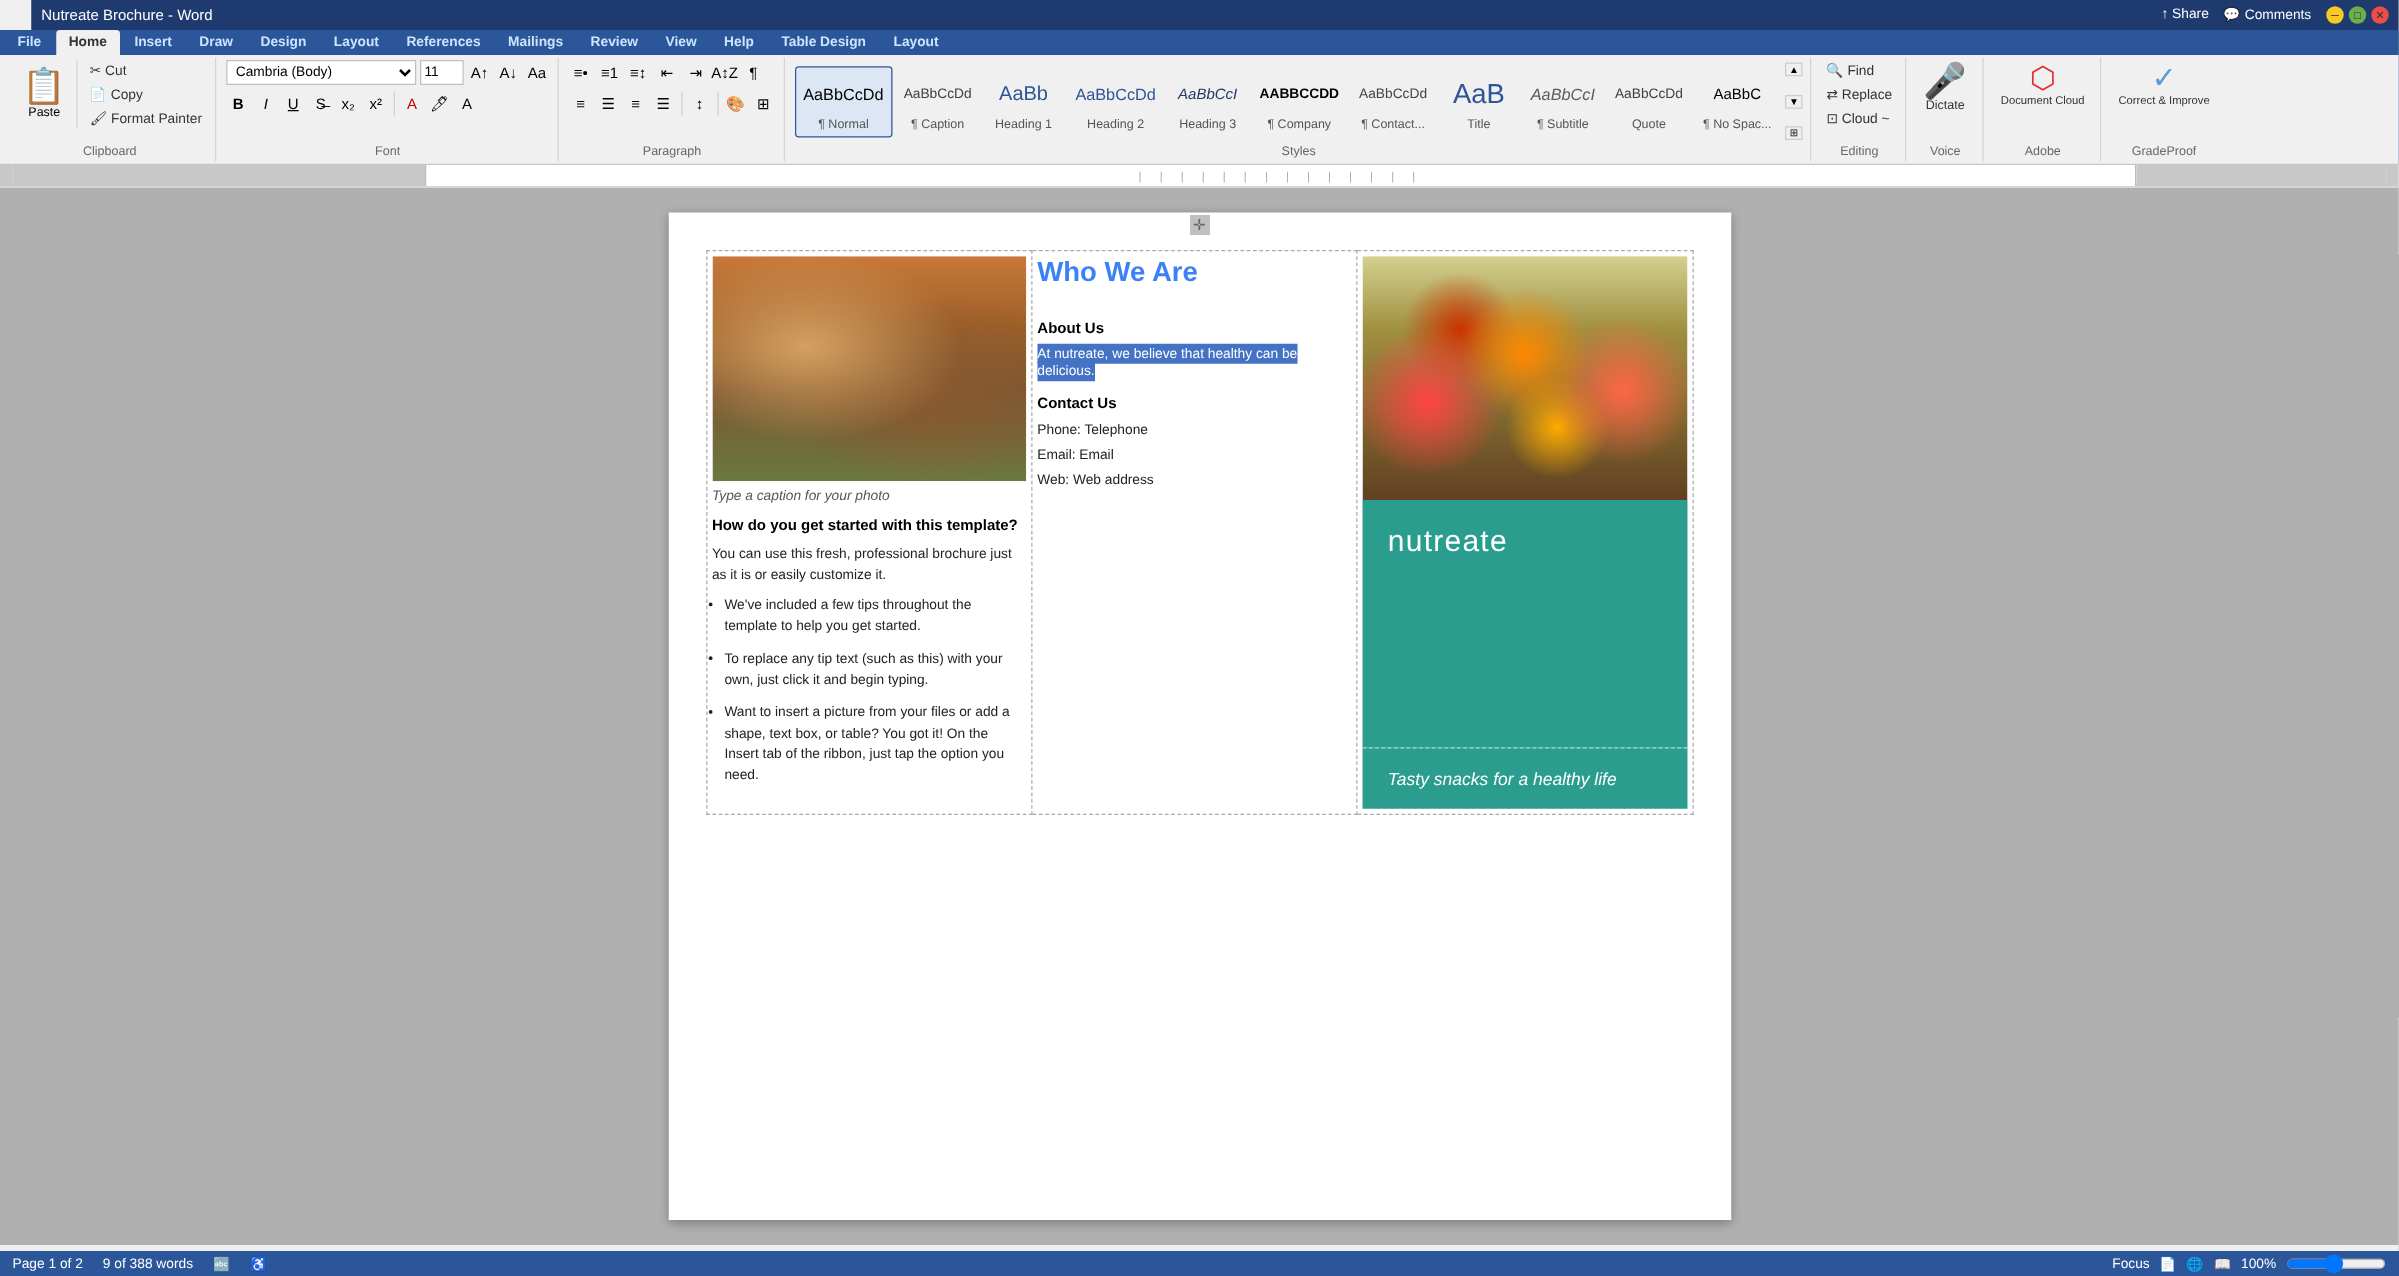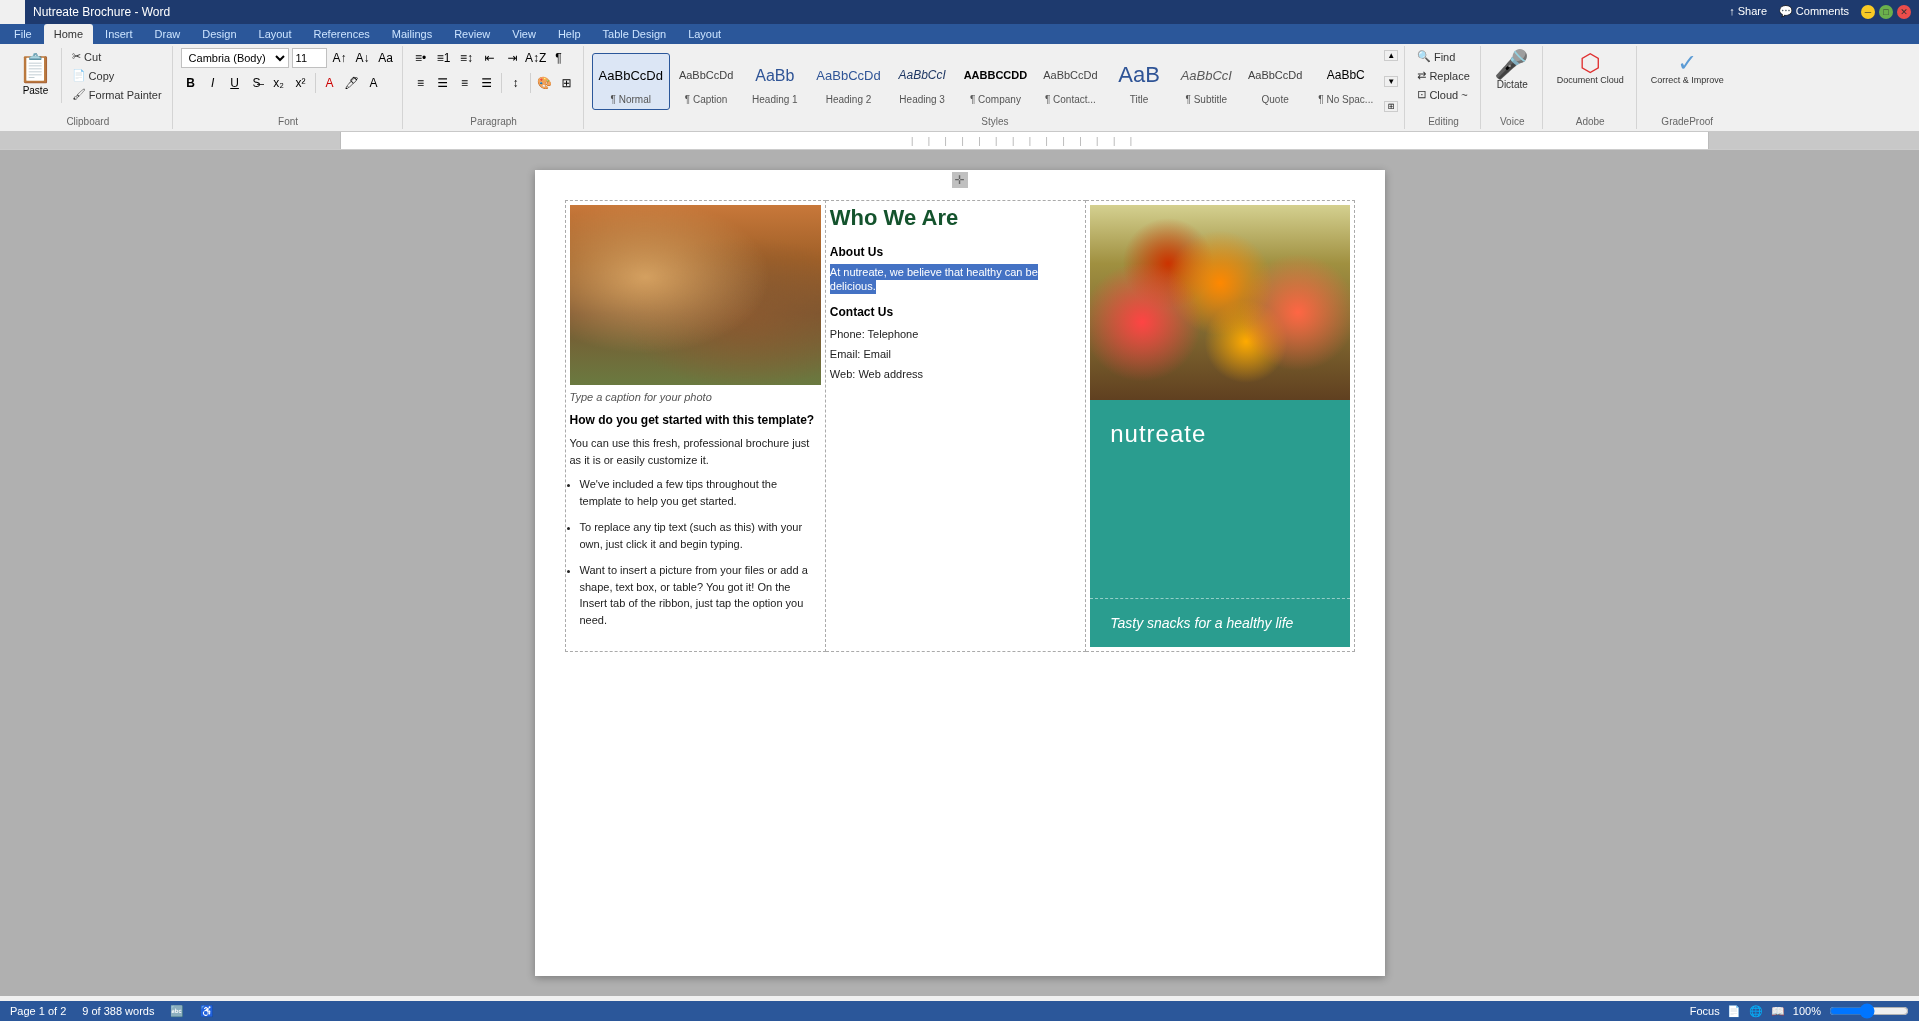--- a/index.html
+++ b/index.html
@@ -8,20 +8,21 @@
     
     .ribbon {
       background: #2b579a;
       padding: 0;
     }
     .ribbon-tabs {
       display: flex;
       background: #2b579a;
       padding: 0 4px;
       gap: 2px;
+      font-weight: bold;
     }
     .ribbon-tab {
       color: #cce4ff;
       padding: 4px 10px;
       font-size: 11px;
       cursor: pointer;
       border-radius: 3px 3px 0 0;
     }
     .ribbon-tab.active {
       background: #f0f0f0;
@@ -88,21 +89,21 @@
       align-items: center;
       gap: 3px;
       margin-bottom: 2px;
     }
     .font-select {
       font-size: 11px;
       border: 1px solid #c0c0c0;
       background: white;
       padding: 1px 3px;
       height: 20px;
-      width: 108px;
+      width: 152px;
     }
     .font-size-input {
       font-size: 11px;
       border: 1px solid #c0c0c0;
       background: white;
       padding: 1px 3px;
       height: 20px;
       width: 35px;
     }
     .font-btn {
@@ -236,24 +237,24 @@
       color: #222;
       padding-left: 10px;
     }
     .bullet-list li {
       margin-bottom: 10px;
       list-style-type: disc;
     }
 
     
     .who-we-are-title {
-      color: #14532d;
+      color: #3b82f6;
       font-size: 22px;
       font-weight: bold;
-      margin-bottom: 14px;
+      margin-bottom: 24px;
     }
     .section-heading {
       font-size: 12px;
       font-weight: bold;
       margin-bottom: 6px;
       margin-top: 4px;
     }
     .contact-text {
       font-size: 11px;
       line-height: 1.8;

